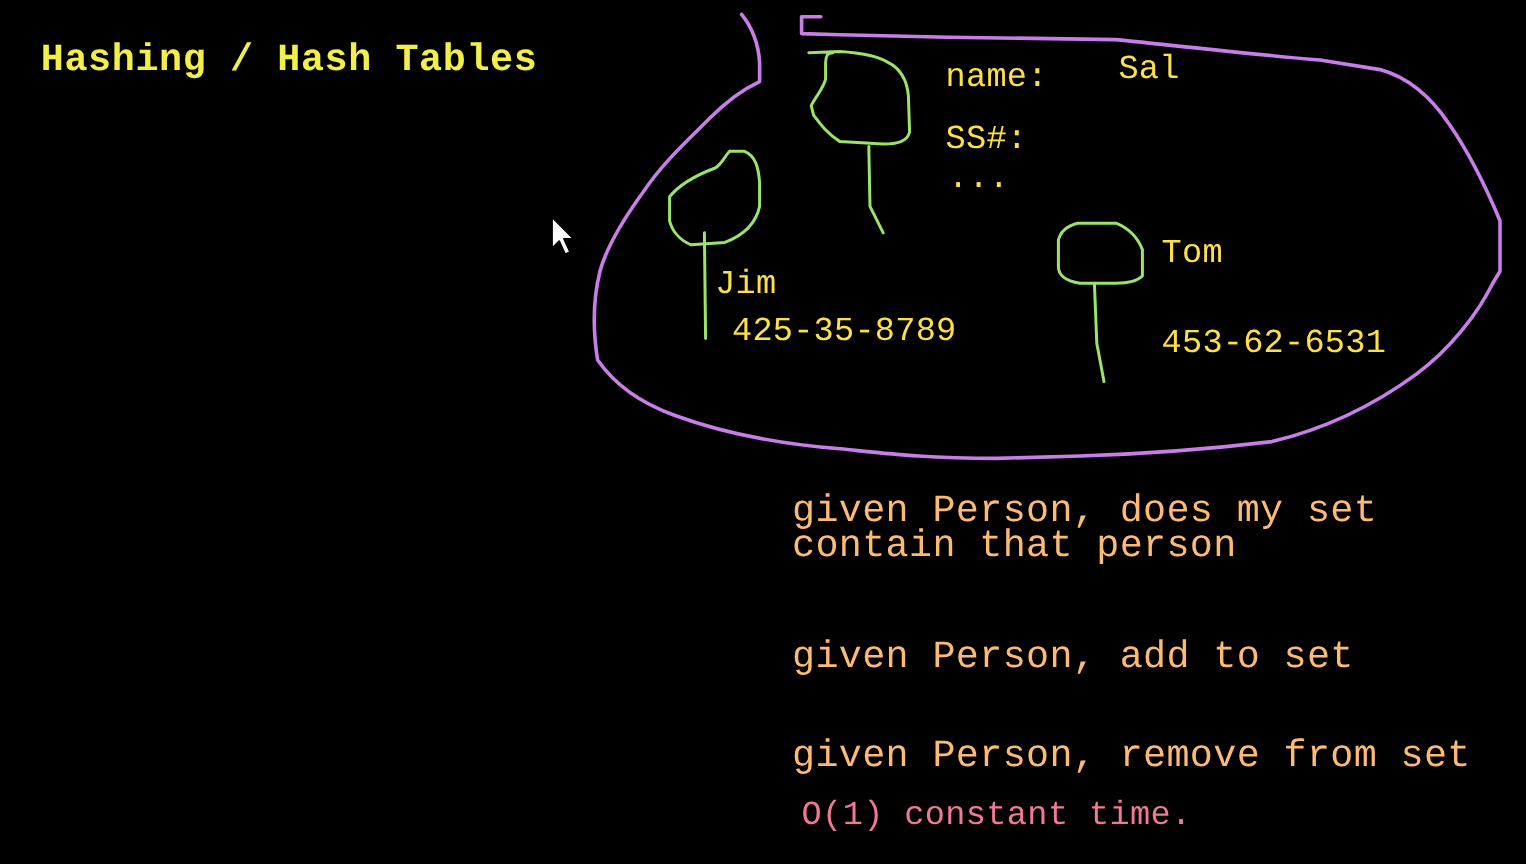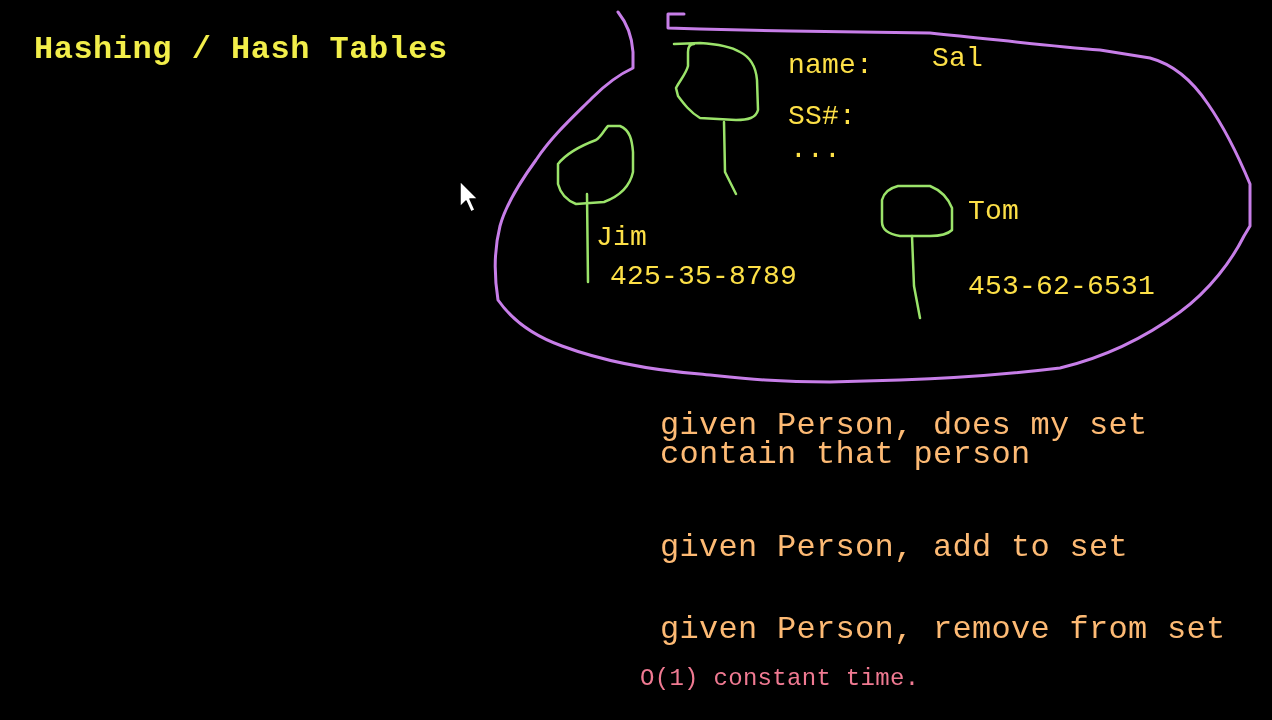--- a/index.html
+++ b/index.html
@@ -41,22 +41,23 @@
       font-size: 28px;
       letter-spacing: 0.2px;
     }
     .white {
       color: #fdba74;
       font-size: 32px;
       letter-spacing: 0.3px;
     }
     .pink {
       color: #f07a92;
-      font-size: 24px;
+      font-size: 28px;
       letter-spacing: 0.3px;
+      margin-left: 28px;
     }
     svg.ink {
       position: absolute;
       left: 0; top: 0;
       width: 1272px;
       height: 720px;
       pointer-events: none;
     }
     .cursor {
       position: absolute;

